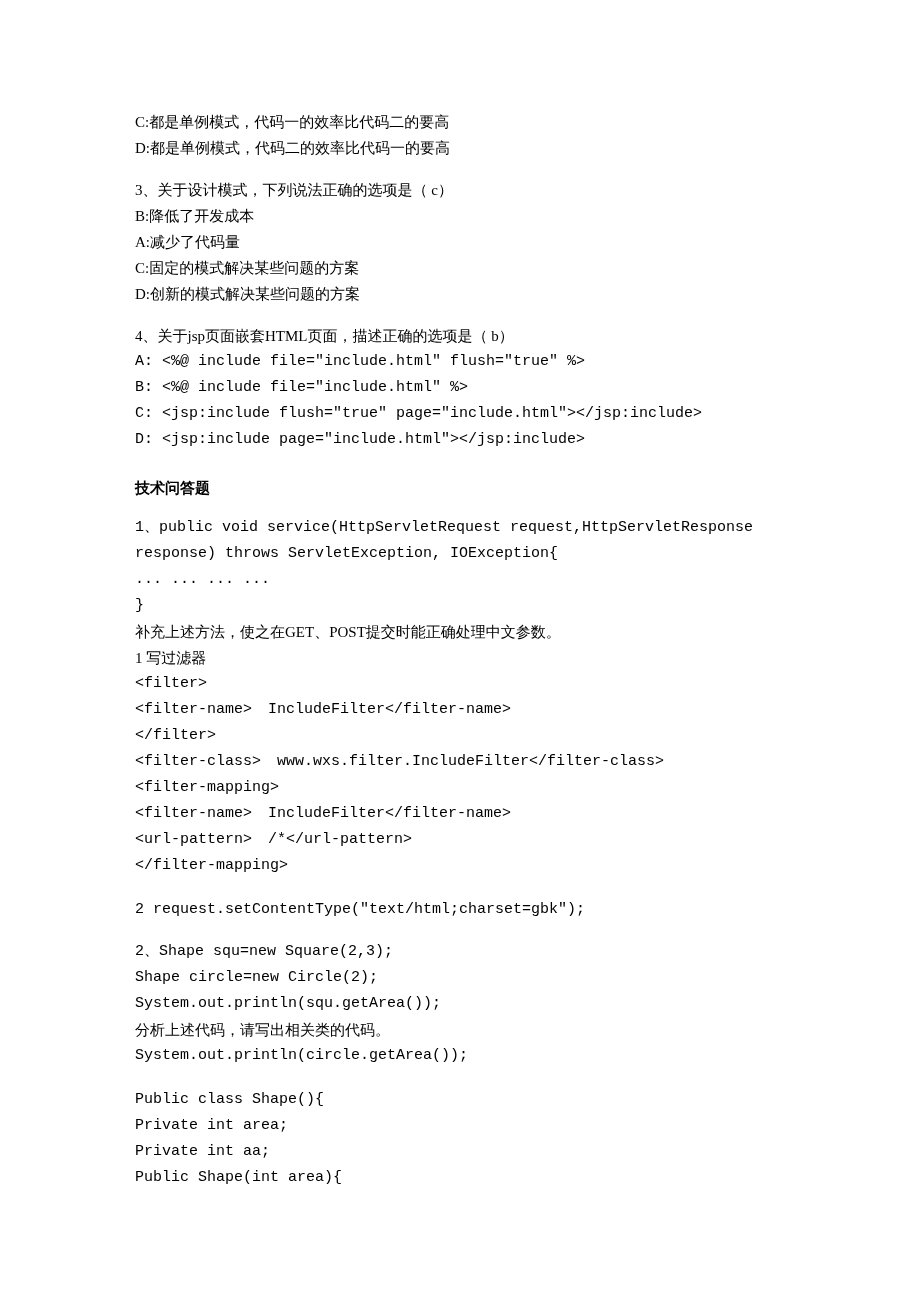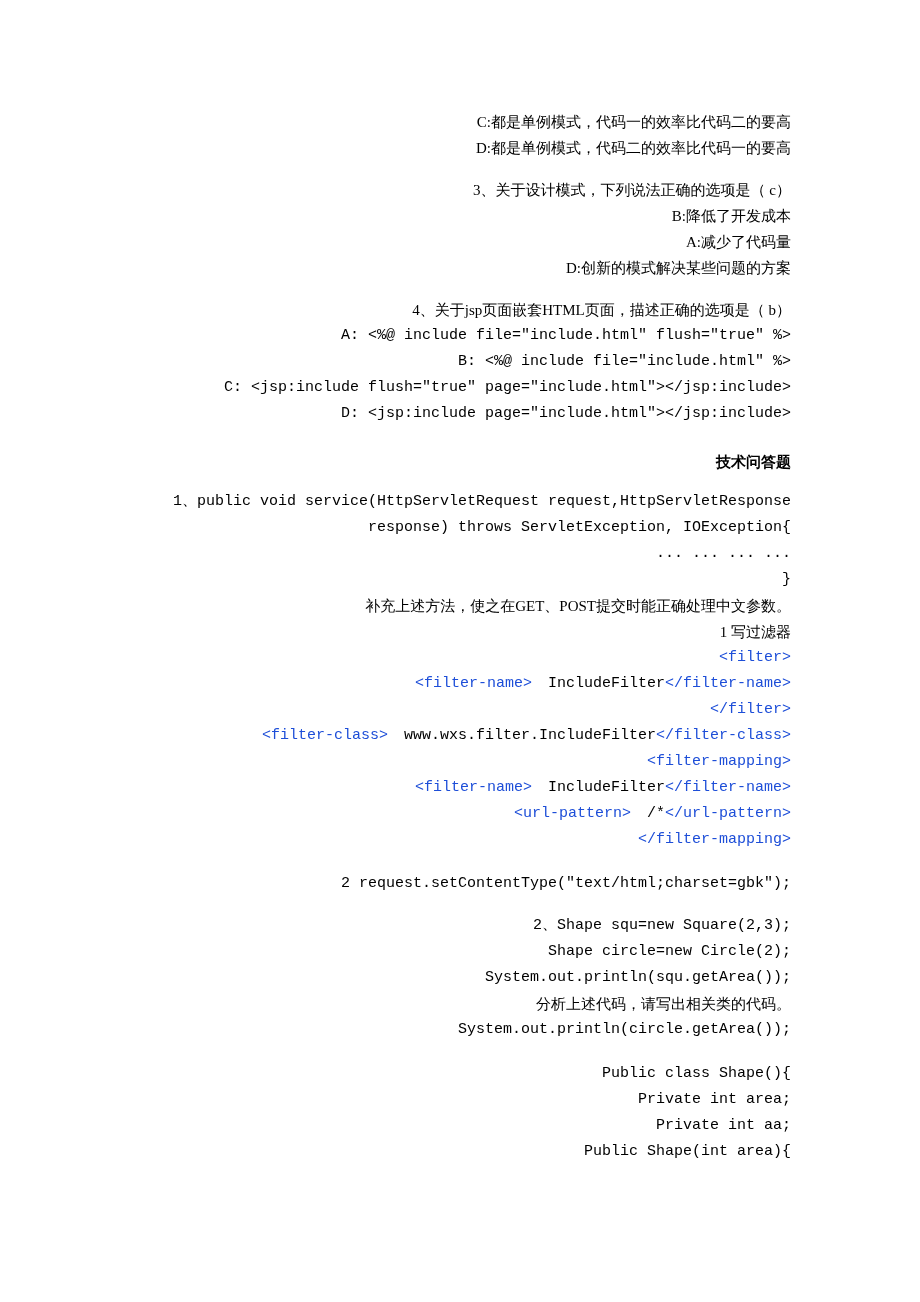--- a/index.html
+++ b/index.html
@@ -9,51 +9,51 @@
     font-family: "SimSun", "宋体", serif;
     font-size: 15px;
     color: #000000;
     line-height: 1.6;
   }
   .page {
     width: 889px;
     min-height: 1302px;
     padding: 110px 98px 60px 135px;
     box-sizing: border-box;
-    text-align: right;
   }
   .mono {
     font-family: "Courier New", Courier, monospace;
   }
   .indent1 { margin-left: 2em; }
   .indent2 { margin-left: 4em; }
   .indent3 { margin-left: 6em; }
   .para { margin: 0 0 2px 0; }
   .block { margin-bottom: 18px; }
   .section-title {
     font-weight: bold;
     margin: 24px 0 16px 0;
   }
-  .xml-tag { color: #1d4ed8; }
+  .xml-tag { color: #000000; }
   .xml-text { color: #000000; margin-left: 16px; }
 </style>
 </head>
 <body>
 
 <div class="page">
 
   <div class="block">
     <div class="para indent2">C:都是单例模式，代码一的效率比代码二的要高</div>
     <div class="para indent2">D:都是单例模式，代码二的效率比代码一的要高</div>
   </div>
 
   <div class="block">
     <div class="para">3、关于设计模式，下列说法正确的选项是（ c）</div>
     <div class="para indent2">B:降低了开发成本</div>
     <div class="para indent2">A:减少了代码量</div>
+    <div class="para indent2">C:固定的模式解决某些问题的方案</div>
     <div class="para indent2">D:创新的模式解决某些问题的方案</div>
   </div>
 
   <div class="block">
     <div class="para">4、关于jsp页面嵌套HTML页面，描述正确的选项是（ b）</div>
     <div class="para indent2 mono">A: &lt;%@ include file="include.html" flush="true" %&gt;</div>
     <div class="para indent2 mono">B: &lt;%@ include file="include.html" %&gt;</div>
     <div class="para indent2 mono">C: &lt;jsp:include flush="true" page="include.html"&gt;&lt;/jsp:include&gt;</div>
     <div class="para indent2 mono">D: &lt;jsp:include page="include.html"&gt;&lt;/jsp:include&gt;</div>
   </div>

